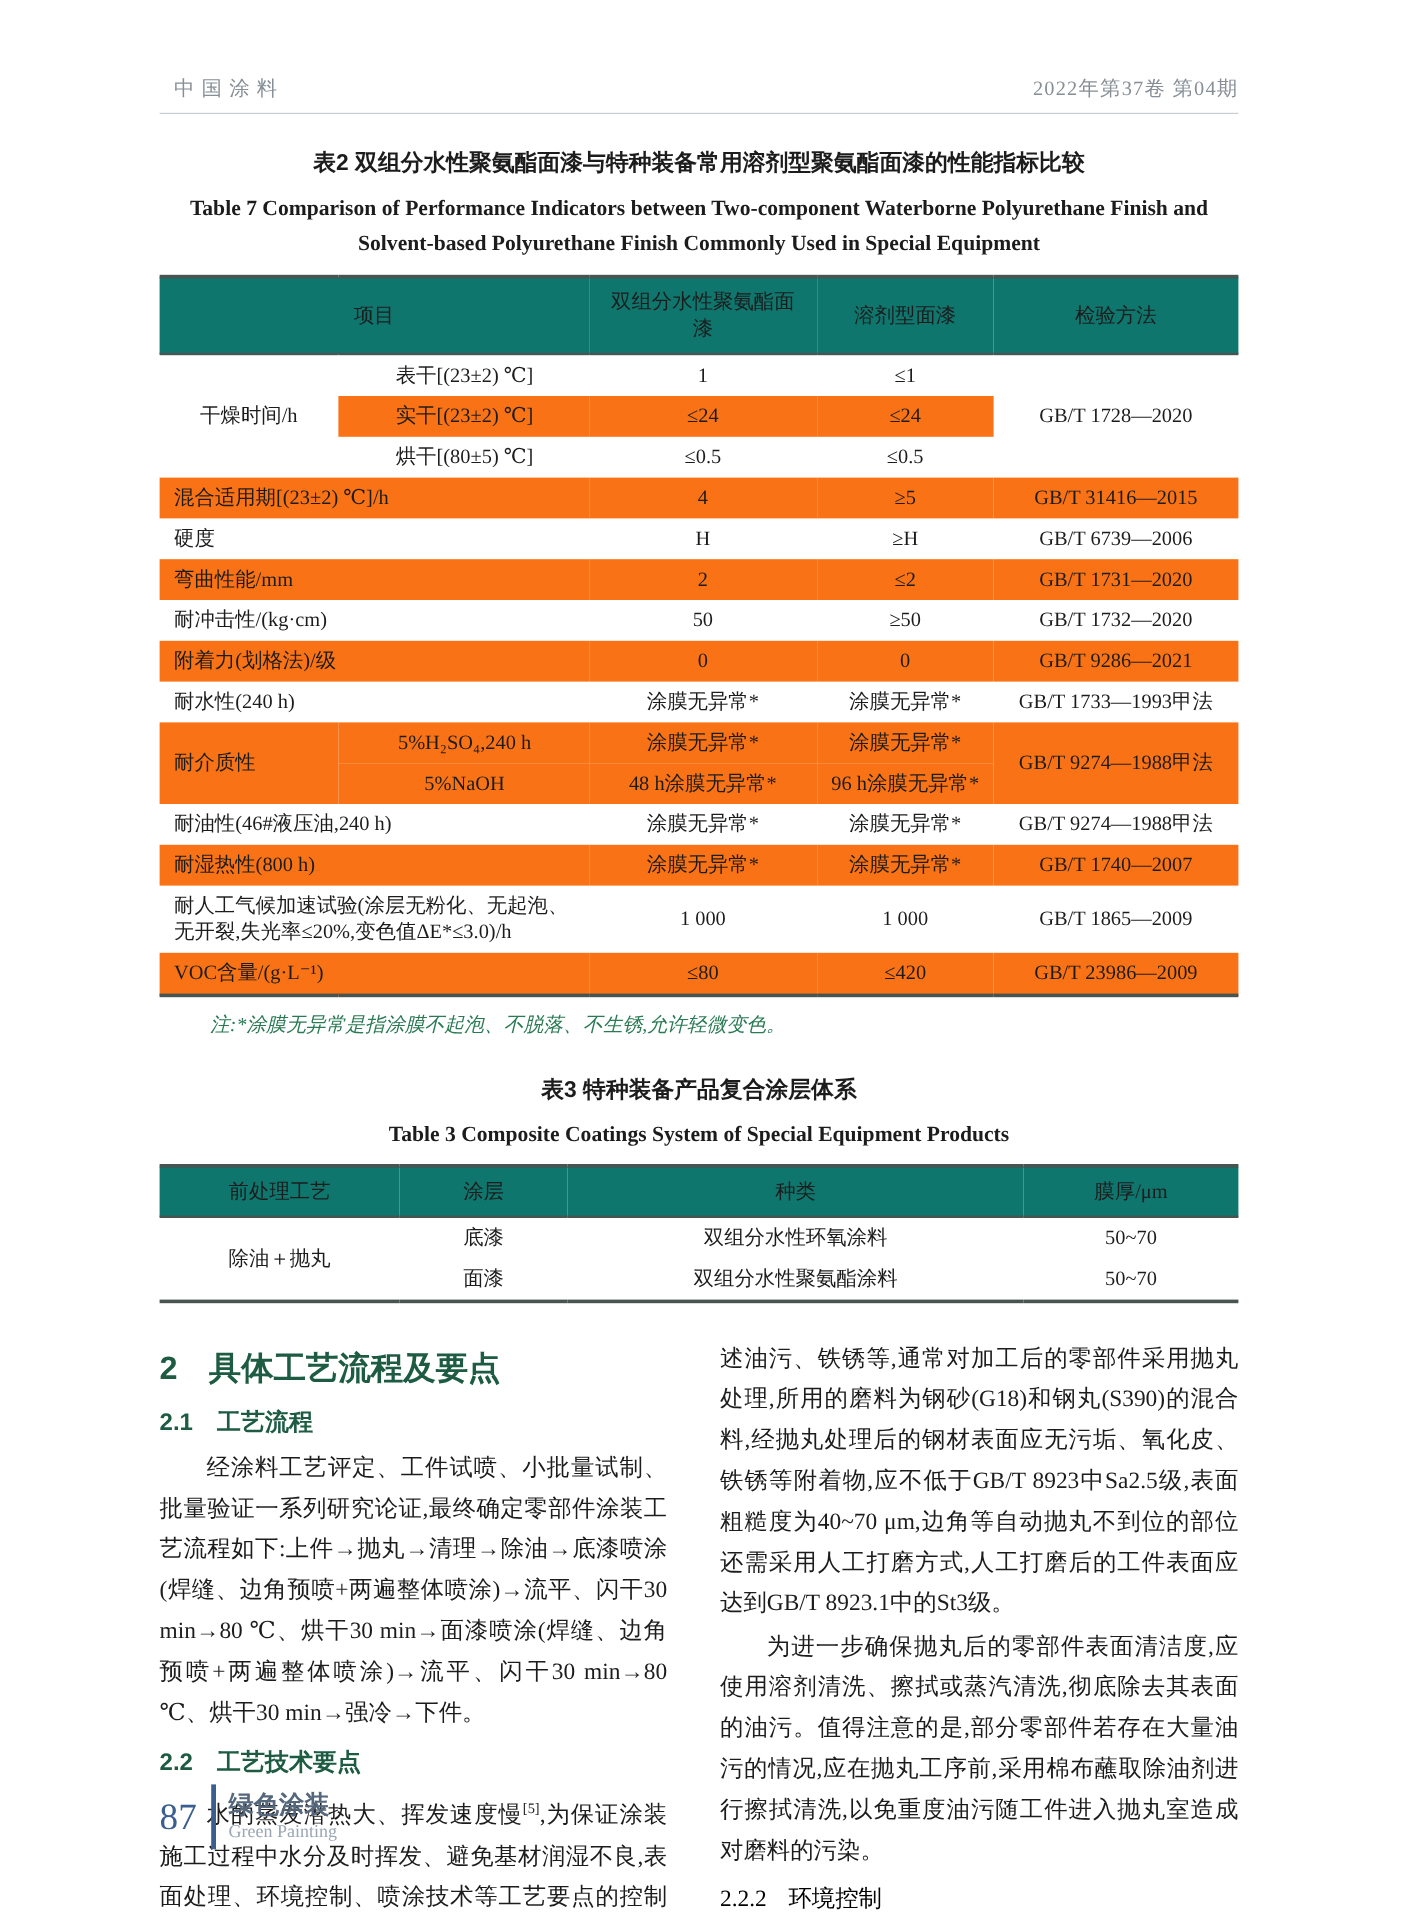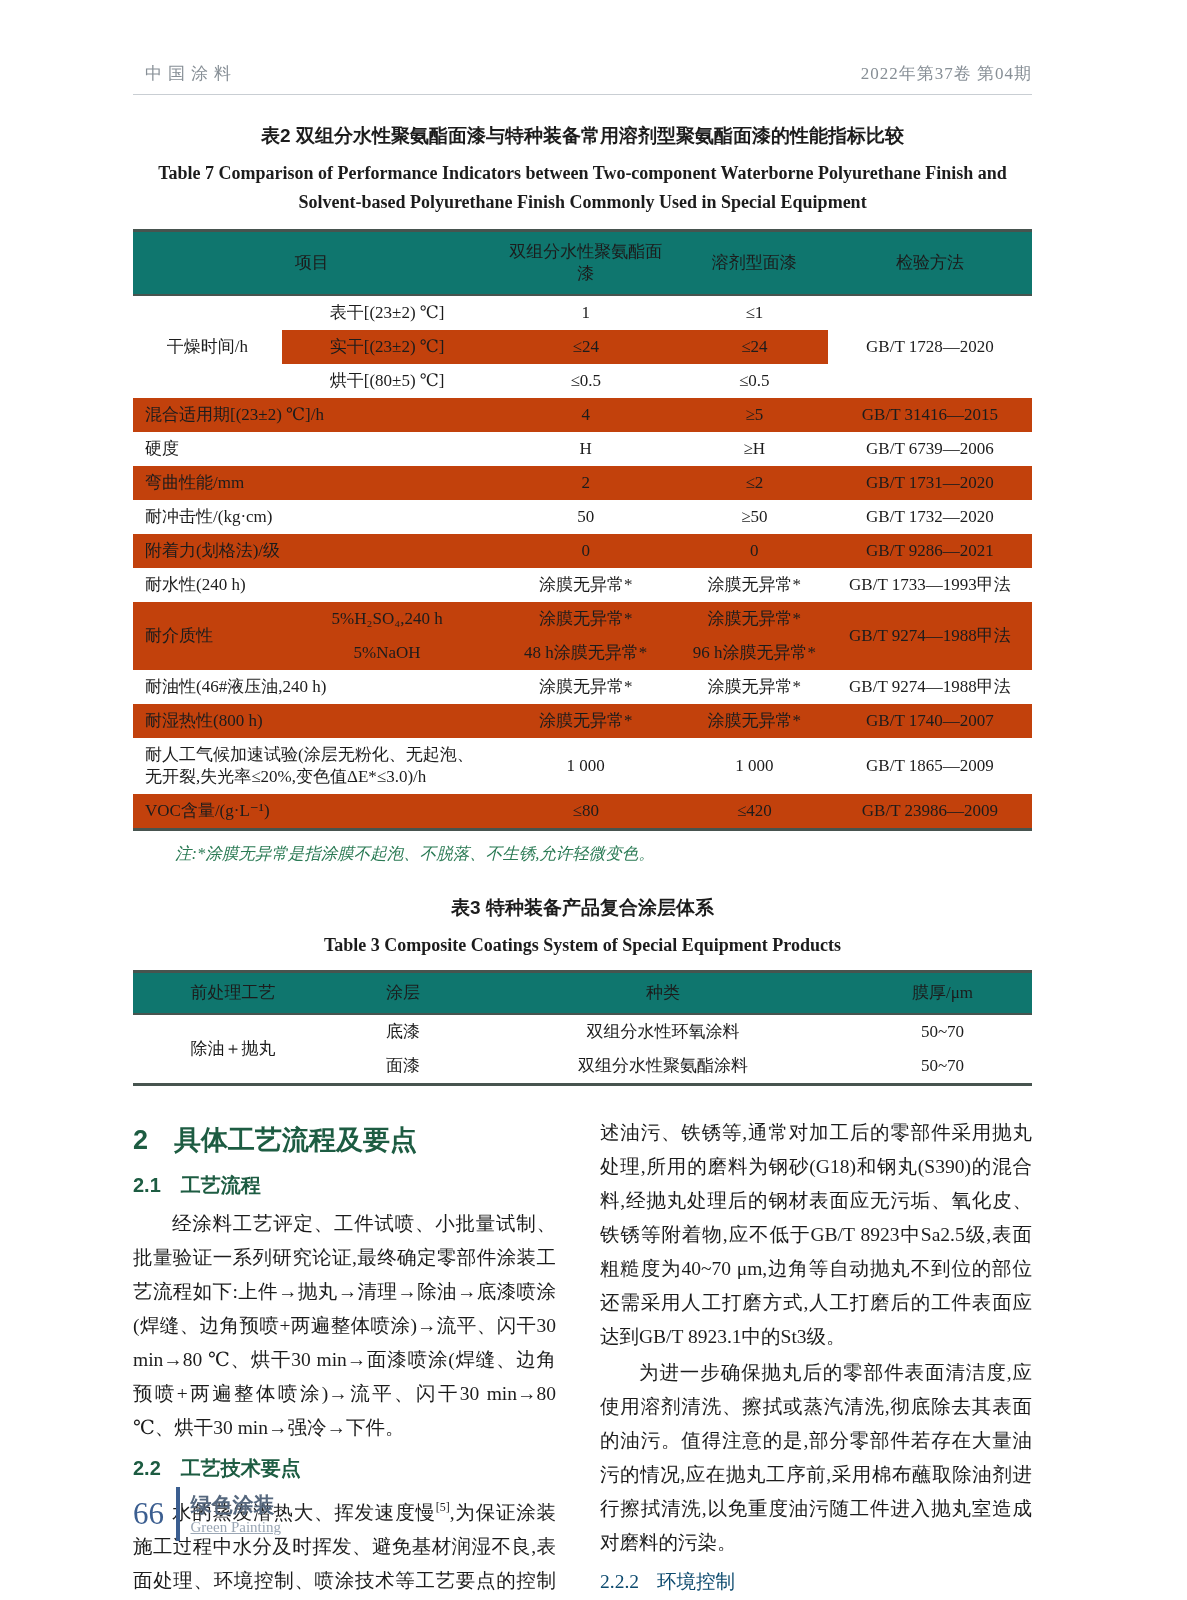--- a/index.html
+++ b/index.html
@@ -28,48 +28,48 @@
 
   
   table.ptab{width:100%;border-collapse:collapse;
     border-top:3px solid #47544f;border-bottom:3px solid #47544f;
     font-size:17px;line-height:22px;}
   table.ptab thead th{background:#0f766e;font-weight:normal;
     padding:9px 16px;border-bottom:2.5px solid #47544f;text-align:center;}
   table.ptab td{padding:6px 4px;text-align:center;vertical-align:middle;}
   table.ptab td.lbl{text-align:left;padding-left:12px;}
   table.ptab td.sub{text-align:center;padding-left:6px;}
-  .shade{background:#c2410c;}
+  .shade{background:#f97316;}
   .t3 td{padding:7px 6px;}
 
   .note{color:#2a7a54;font-size:16.5px;margin:12px 0 30px 42px;font-style:italic;}
 
   
   .twocol{display:flex;justify-content:space-between;margin-top:30px;}
   .col{width:423px;}
   .col-r{width:432px;}
   h1.sec{font-family:"Liberation Sans","DejaVu Sans",sans-serif;
     color:#1d5c42;font-size:27px;margin:6px 0 14px 0;font-weight:bold;}
   h1.sec .num{margin-right:26px;}
   h2.sec{font-family:"Liberation Sans","DejaVu Sans",sans-serif;
     color:#1d5c42;font-size:20px;margin:10px 0 8px 0;font-weight:bold;}
   h2.sec .num{margin-right:20px;text-align:center;}
-  h3.sec{font-size:19.5px;font-weight:normal;color:#0c4a6e;margin:8px 0 6px 0;}
+  h3.sec{font-size:19.5px;font-weight:normal;color:#000000;margin:8px 0 6px 0;}
   h3.sec .num{margin-right:18px;}
   p.body{font-size:19.5px;line-height:34px;text-align:justify;margin:0 0 2px 0;}
   p.indent{text-indent:2em;}
   sup.ref{font-size:12px;}
 
   
   .footer{position:absolute;left:133px;top:1487px;display:flex;align-items:center;}
   .pageno{font-size:31px;color:#3b5e90;margin-right:12px;font-family:"Liberation Serif",serif;}
   .fbar{width:3.5px;height:54px;background:#3b5e90;margin-right:11px;}
   .fzh{font-family:"Liberation Sans","DejaVu Sans",sans-serif;
     font-weight:bold;font-size:21px;color:#55677d;line-height:26px;}
-  .fen{font-size:15px;color:#9aa6b4;line-height:18px;font-family:"Liberation Serif",serif;text-decoration:underline;}
+  .fen{font-size:15px;color:#9aa6b4;line-height:18px;font-family:"Liberation Serif",serif;}
 </style>
 </head>
 <body>
 
 <div class="page">
 
   <div class="runhead">
     <span class="jname">中国涂料</span>
     <span class="issue">2022年第37卷   第04期</span>
   </div>
@@ -247,21 +247,21 @@
       <p class="body">述油污、铁锈等,通常对加工后的零部件采用抛丸处理,所用的磨料为钢砂(G18)和钢丸(S390)的混合料,经抛丸处理后的钢材表面应无污垢、氧化皮、铁锈等附着物,应不低于GB/T 8923中Sa2.5级,表面粗糙度为40~70 μm,边角等自动抛丸不到位的部位还需采用人工打磨方式,人工打磨后的工件表面应达到GB/T 8923.1中的St3级。</p>
       <p class="body indent">为进一步确保抛丸后的零部件表面清洁度,应使用溶剂清洗、擦拭或蒸汽清洗,彻底除去其表面的油污。值得注意的是,部分零部件若存在大量油污的情况,应在抛丸工序前,采用棉布蘸取除油剂进行擦拭清洗,以免重度油污随工件进入抛丸室造成对磨料的污染。</p>
       <h3 class="sec">
         <span class="num">2.2.2</span><span>环境控制</span>
       </h3>
       <p class="body indent">喷涂时的温度、湿度会影响涂装外观,对特种装备产品而言,其外观要求没有汽车行业那么严苛,但随着客户对外观的关注度越来越高,有逐渐向汽车行业涂装靠拢的趋势。且涂膜的附着力、耐蚀性、耐候性</p>
     </div>
   </div>
 
   <div class="footer">
-    <span class="pageno">66</span>
+    <span class="pageno">87</span>
     <span class="fbar"></span>
     <span>
       <div class="fzh">绿色涂装</div>
       <div class="fen">Green Painting</div>
     </span>
   </div>
 
 </div>
 
 </body></html>

